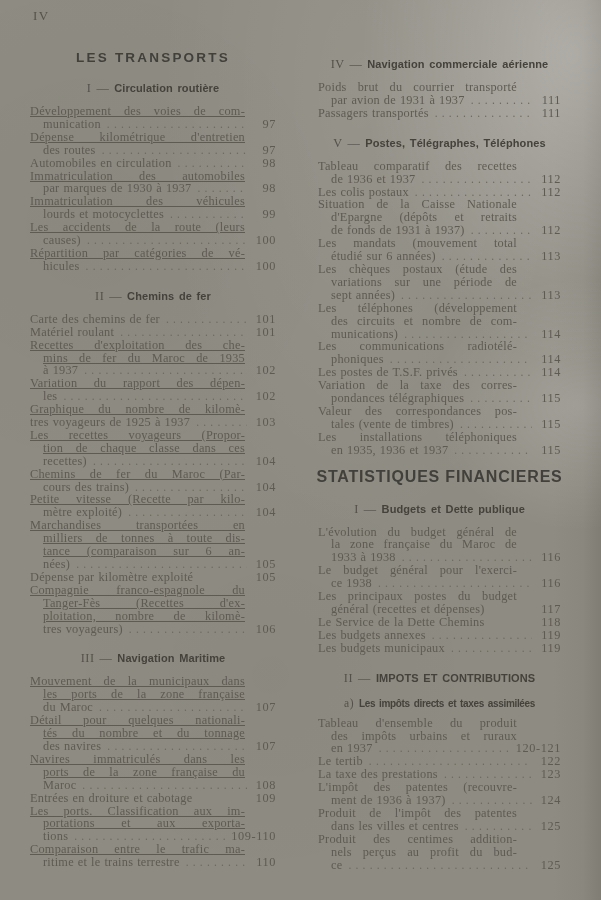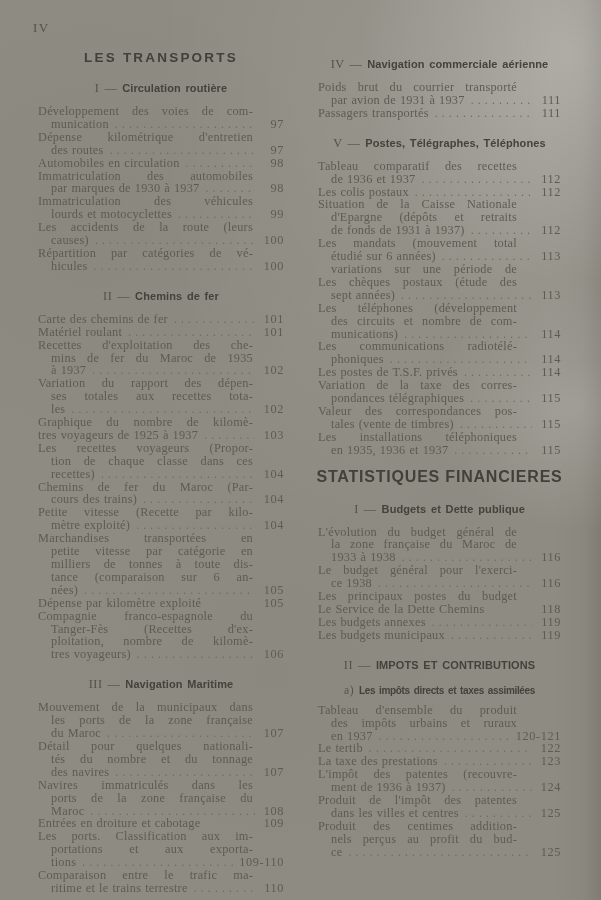--- a/index.html
+++ b/index.html
@@ -19,25 +19,25 @@
     content:"";position:absolute;inset:0;pointer-events:none;
     background:
       radial-gradient(ellipse at 95% 6%, rgba(255,255,255,0.30), transparent 26%),
       radial-gradient(ellipse at 96% 45%, rgba(255,255,255,0.18), transparent 18%),
       radial-gradient(circle at 15% 25%, rgba(0,0,0,0.025), transparent 32%),
       radial-gradient(circle at 45% 75%, rgba(0,0,0,0.02), transparent 30%),
       radial-gradient(ellipse at 60% 10%, rgba(255,255,255,0.07), transparent 40%),
       linear-gradient(to right, transparent 92%, rgba(120,117,108,0.18) 97%, rgba(95,92,84,0.30) 100%);
   }
   #folio{
-    position:absolute;left:33px;top:20px;
+    position:absolute;left:33px;top:8px;
     font-size:13px;letter-spacing:1.5px;color:#56534b;
   }
   .col{position:absolute;}
-  #col-left{left:38px;top:50px;width:246px;}
+  #col-left{left:30px;top:50px;width:246px;}
   #col-right{left:318px;top:57px;width:243px;}
 
   .title{
     font-family:"Liberation Sans","DejaVu Sans",sans-serif;
     font-weight:bold;color:#42403a;
     display:flex;justify-content:center;white-space:nowrap;
     margin:11px 0 15px;
   }
   #col-left .title{font-size:13.5px;letter-spacing:2.2px;}
   #col-right .title{font-size:16px;letter-spacing:0.8px;}
@@ -56,21 +56,21 @@
     color:#54514a;margin-right:5px;
   }
   .sub.minor{font-size:10px;letter-spacing:-0.35px;margin:11px 0 8px;}
   .sub.minor .prefix{font-size:11.5px;}
   .col > :first-child{margin-top:0;}
 
   .entries{font-size:12.3px;line-height:12.9px;letter-spacing:0.25px;word-spacing:0.6px;}
   .line{
     text-align:justify;text-align-last:justify;
   }
-  #col-left .line{padding-right:31px;}
+  #col-left .line{padding-right:31px;text-decoration:underline;}
   #col-right .line{padding-right:44px;}
   .line.cont{padding-left:13px;}
   .last{display:flex;align-items:baseline;}
   .last.cont{padding-left:13px;}
   .txt{white-space:nowrap;}
   .txt.fillx{flex:1;text-align:justify;text-align-last:left;}
   .dots{
     flex:1;overflow:hidden;white-space:nowrap;
     font-size:11.5px;letter-spacing:4.2px;color:#6d6a60;
     margin:0 3px 0 6px;min-width:0;
@@ -168,21 +168,20 @@
           <div class="line">Recettes d'exploitation des che-</div>
           <div class="line cont">mins de fer du Maroc de 1935</div>
           <div class="last cont">
             <span class="txt">à 1937</span>
             <span class="dots">......................................................................</span>
             <span class="num">102</span>
           </div>
         </div>
         <div class="entry">
           <div class="line">Variation du rapport des dépen-</div>
-          <div class="line cont">ses totales aux recettes tota-</div>
           <div class="last cont">
             <span class="txt">les</span>
             <span class="dots">......................................................................</span>
             <span class="num">102</span>
           </div>
         </div>
         <div class="entry">
           <div class="line">Graphique du nombre de kilomè-</div>
           <div class="last">
             <span class="txt">tres voyageurs de 1925 à 1937</span>
@@ -210,21 +209,20 @@
         <div class="entry">
           <div class="line">Petite vitesse (Recette par kilo-</div>
           <div class="last cont">
             <span class="txt">mètre exploité)</span>
             <span class="dots">......................................................................</span>
             <span class="num">104</span>
           </div>
         </div>
         <div class="entry">
           <div class="line">Marchandises transportées en</div>
-          <div class="line cont">petite vitesse par catégorie en</div>
           <div class="line cont">milliers de tonnes à toute dis-</div>
           <div class="line cont">tance (comparaison sur 6 an-</div>
           <div class="last cont">
             <span class="txt">nées)</span>
             <span class="dots">......................................................................</span>
             <span class="num">105</span>
           </div>
         </div>
         <div class="entry">
           <div class="last">
@@ -355,22 +353,22 @@
         </div>
         <div class="entry">
           <div class="line">Les mandats (mouvement total</div>
           <div class="last cont">
             <span class="txt">étudié sur 6 années)</span>
             <span class="dots">......................................................................</span>
             <span class="num">113</span>
           </div>
         </div>
         <div class="entry">
+          <div class="line">Les chèques postaux (étude des</div>
           <div class="line cont">variations sur une période de</div>
-          <div class="line">Les chèques postaux (étude des</div>
           <div class="last cont">
             <span class="txt">sept années)</span>
             <span class="dots">......................................................................</span>
             <span class="num">113</span>
           </div>
         </div>
         <div class="entry">
           <div class="line">Les téléphones (développement</div>
           <div class="line cont">des circuits et nombre de com-</div>
           <div class="last cont">
@@ -437,20 +435,25 @@
         <div class="entry">
           <div class="line">Le budget général pour l'exerci-</div>
           <div class="last cont">
             <span class="txt">ce 1938</span>
             <span class="dots">......................................................................</span>
             <span class="num">116</span>
           </div>
         </div>
         <div class="entry">
           <div class="line">Les principaux postes du budget</div>
+          <div class="last cont">
+            <span class="txt fillx">général (recettes et dépenses)</span>
+            <span class="dots"></span>
+            <span class="num">117</span>
+          </div>
         </div>
         <div class="entry">
           <div class="last">
             <span class="txt fillx">Le Service de la Dette Chemins</span>
             <span class="dots"></span>
             <span class="num">118</span>
           </div>
         </div>
         <div class="entry">
           <div class="last">

